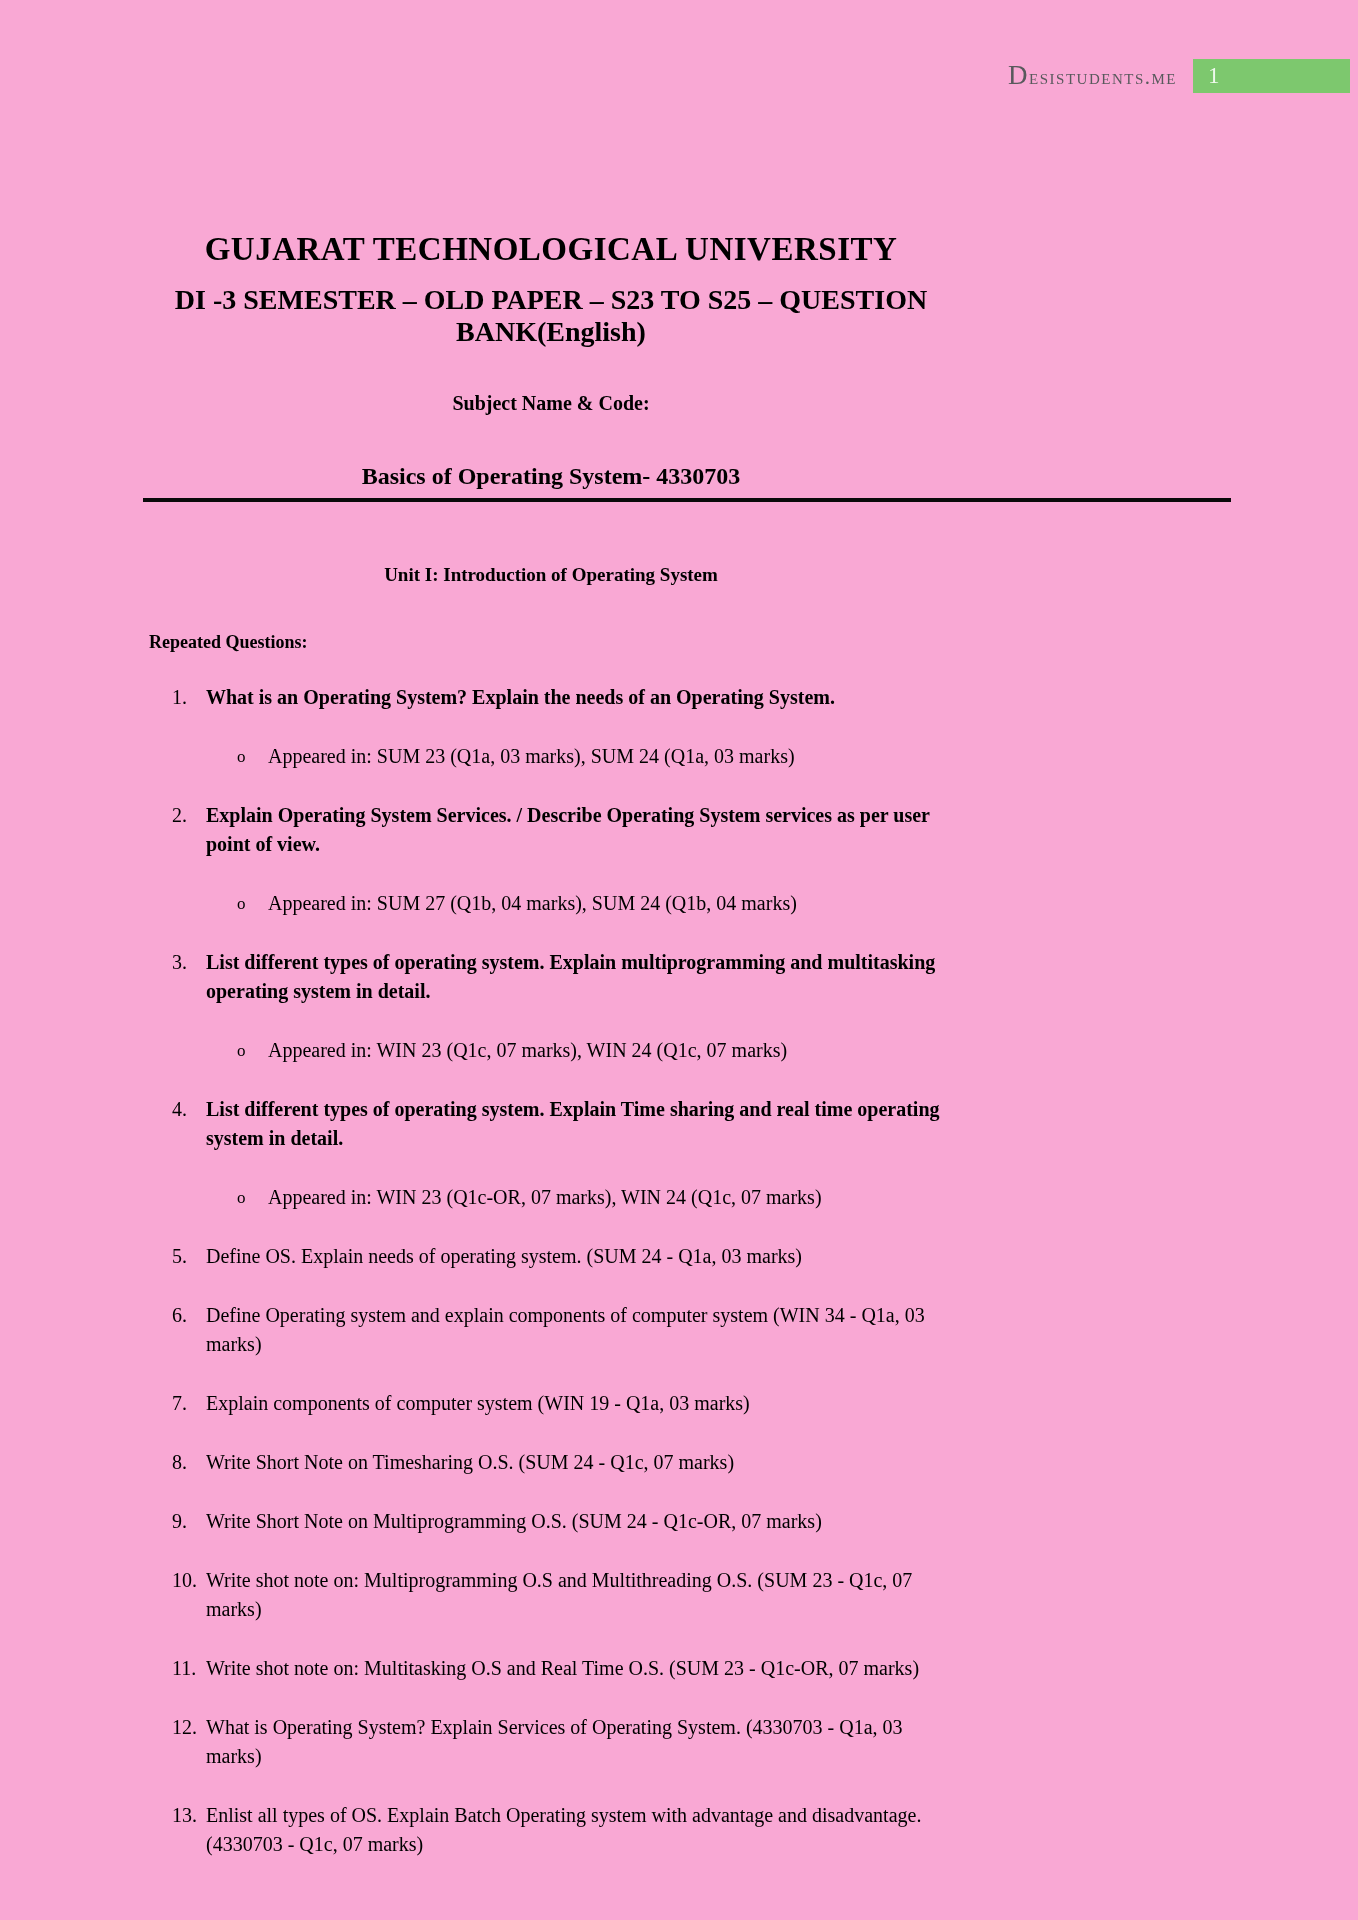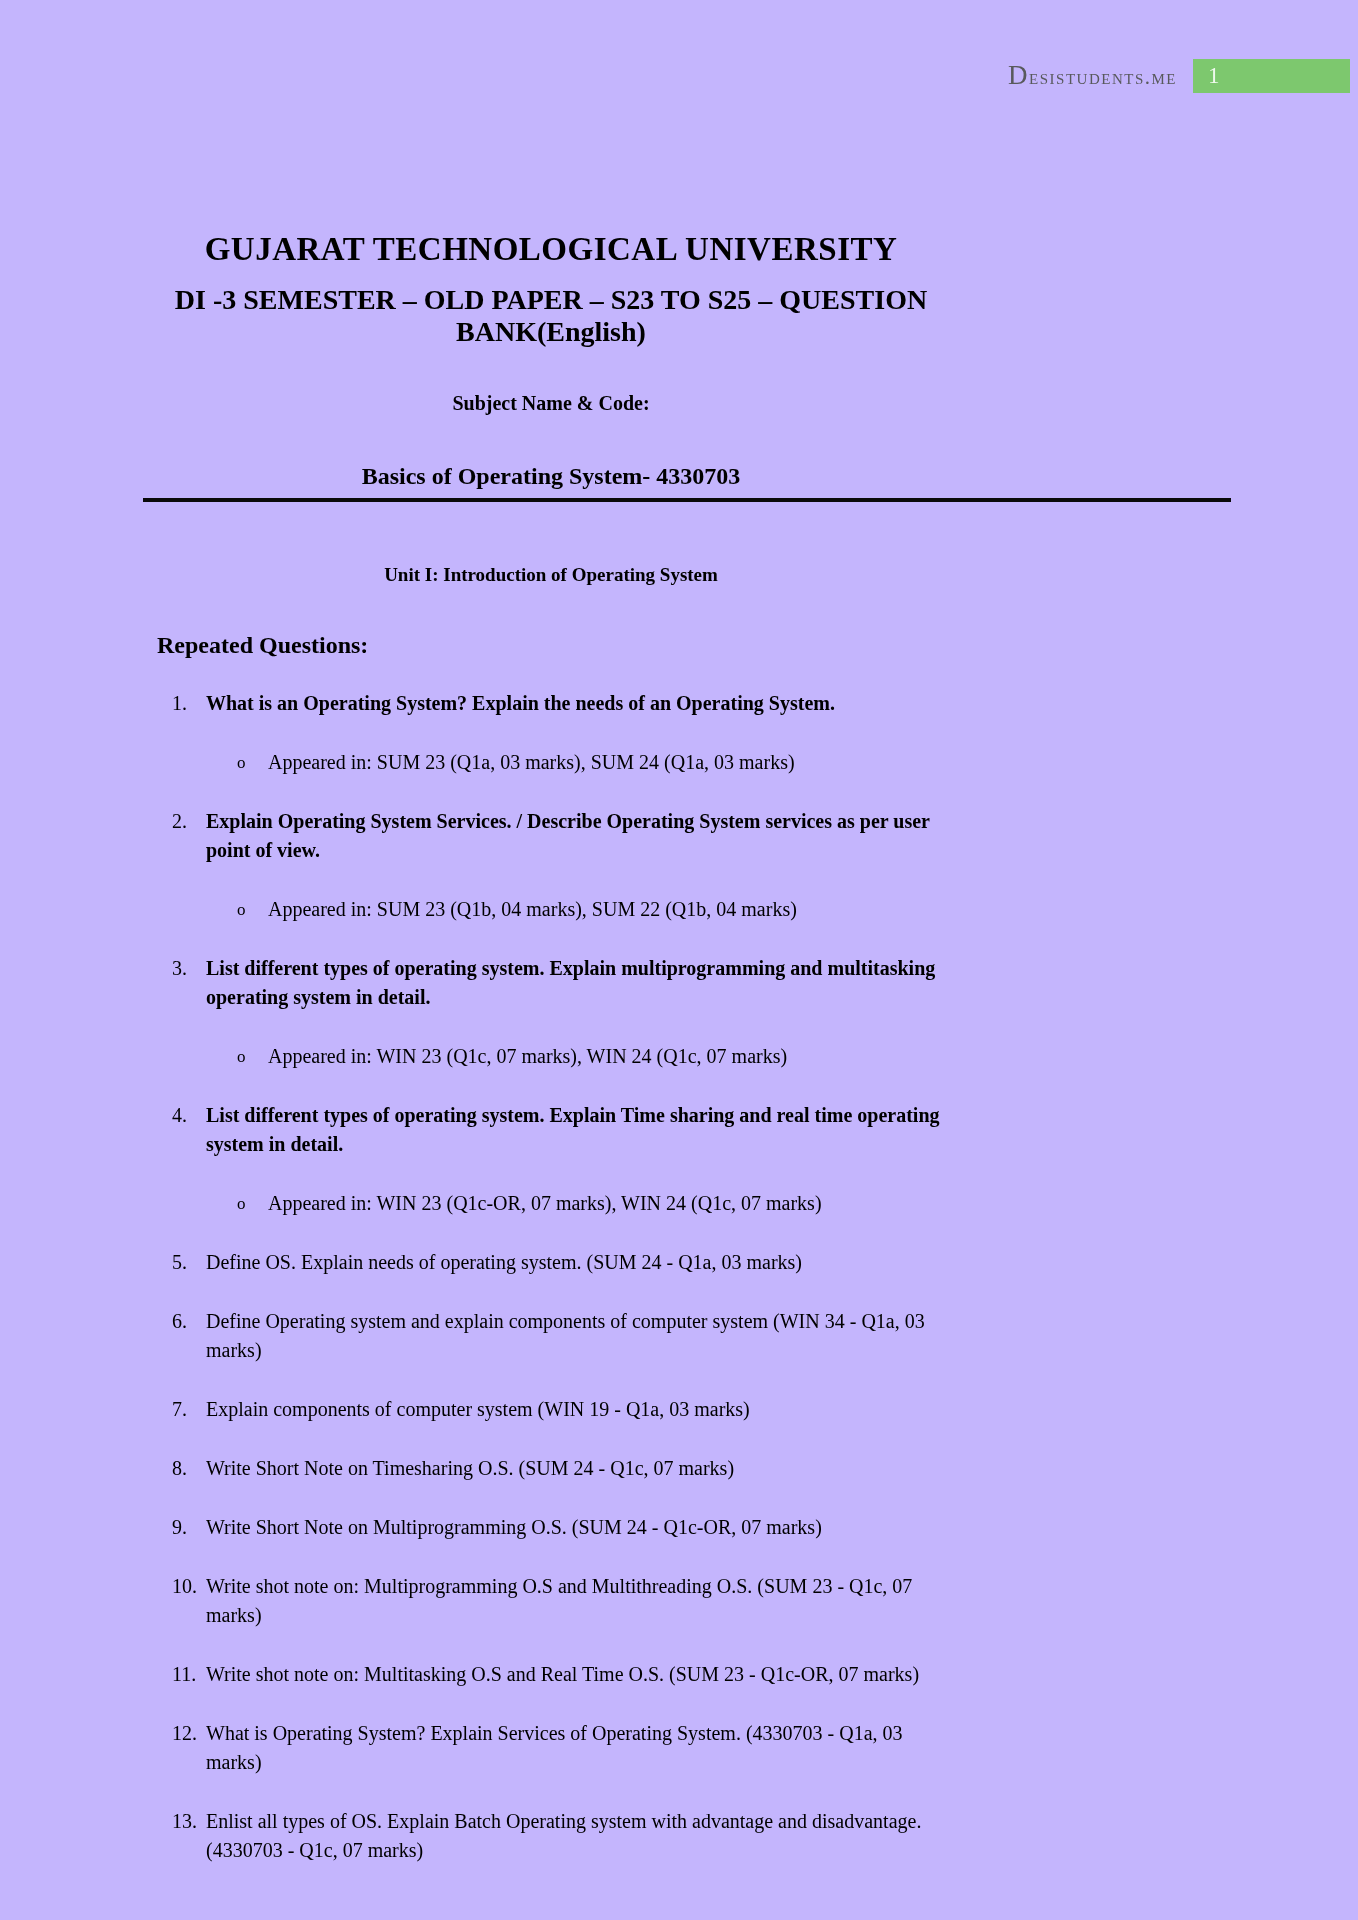--- a/index.html
+++ b/index.html
@@ -1,20 +1,20 @@
 <!DOCTYPE html>
 <html><head>
 <meta charset="utf-8">
 <style>
   html, body { margin: 0; padding: 0; background: #ffffff; }
   .page {
     position: relative;
     width: 1358px;
     height: 1920px;
-    background: #c4b5fd;
+    background: #f9a8d4;
     font-family: "Liberation Serif", "DejaVu Serif", serif;
     color: #000000;
     overflow: hidden;
   }
   
   .page-header {
     position: absolute;
     top: 58px;
     right: 8px;
     display: flex;
@@ -82,23 +82,23 @@
     background: #0a0a0a;
   }
   .unit-title {
     font-size: 19px;
     font-weight: bold;
     text-align: center;
     margin: 62px 0 46px 0;
   }
   .q-section { margin: 0; }
   .section-heading {
-    font-size: 24px;
-    font-weight: bold;
-    margin: 0 0 30px 12px;
+    font-size: 18px;
+    font-weight: bold;
+    margin: 0 0 30px 4px;
   }
   .q-item {
     display: flex;
     align-items: flex-start;
     padding-left: 27px;
     margin-bottom: 30px;
     font-size: 20px;
     line-height: 1.45;
   }
   .q-item .num-col {
@@ -161,21 +161,21 @@
                 <span>Appeared in: SUM 23 (Q1a, 03 marks), SUM 24 (Q1a, 03 marks)</span>
               </div>
             </div>
           </div>
           <div class="q-item bold">
             <span class="num-col">2.</span>
             <div class="text-col">
               <div>Explain Operating System Services. / Describe Operating System services as per user point of view.</div>
               <div class="appeared">
                 <span class="marker">o</span>
-                <span>Appeared in: SUM 23 (Q1b, 04 marks), SUM 22 (Q1b, 04 marks)</span>
+                <span>Appeared in: SUM 27 (Q1b, 04 marks), SUM 24 (Q1b, 04 marks)</span>
               </div>
             </div>
           </div>
           <div class="q-item bold">
             <span class="num-col">3.</span>
             <div class="text-col">
               <div>List different types of operating system. Explain multiprogramming and multitasking operating system in detail.</div>
               <div class="appeared">
                 <span class="marker">o</span>
                 <span>Appeared in: WIN 23 (Q1c, 07 marks), WIN 24 (Q1c, 07 marks)</span>

